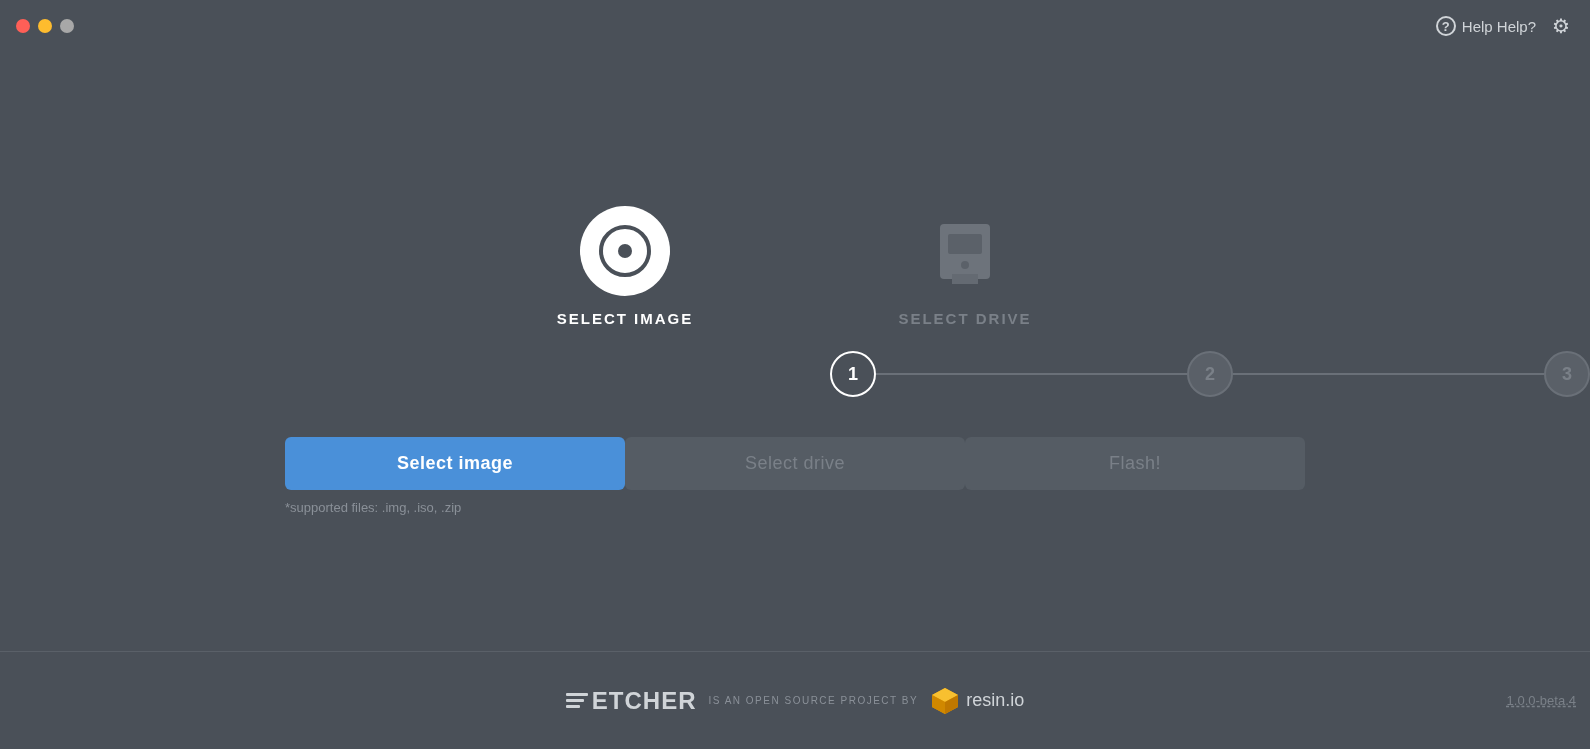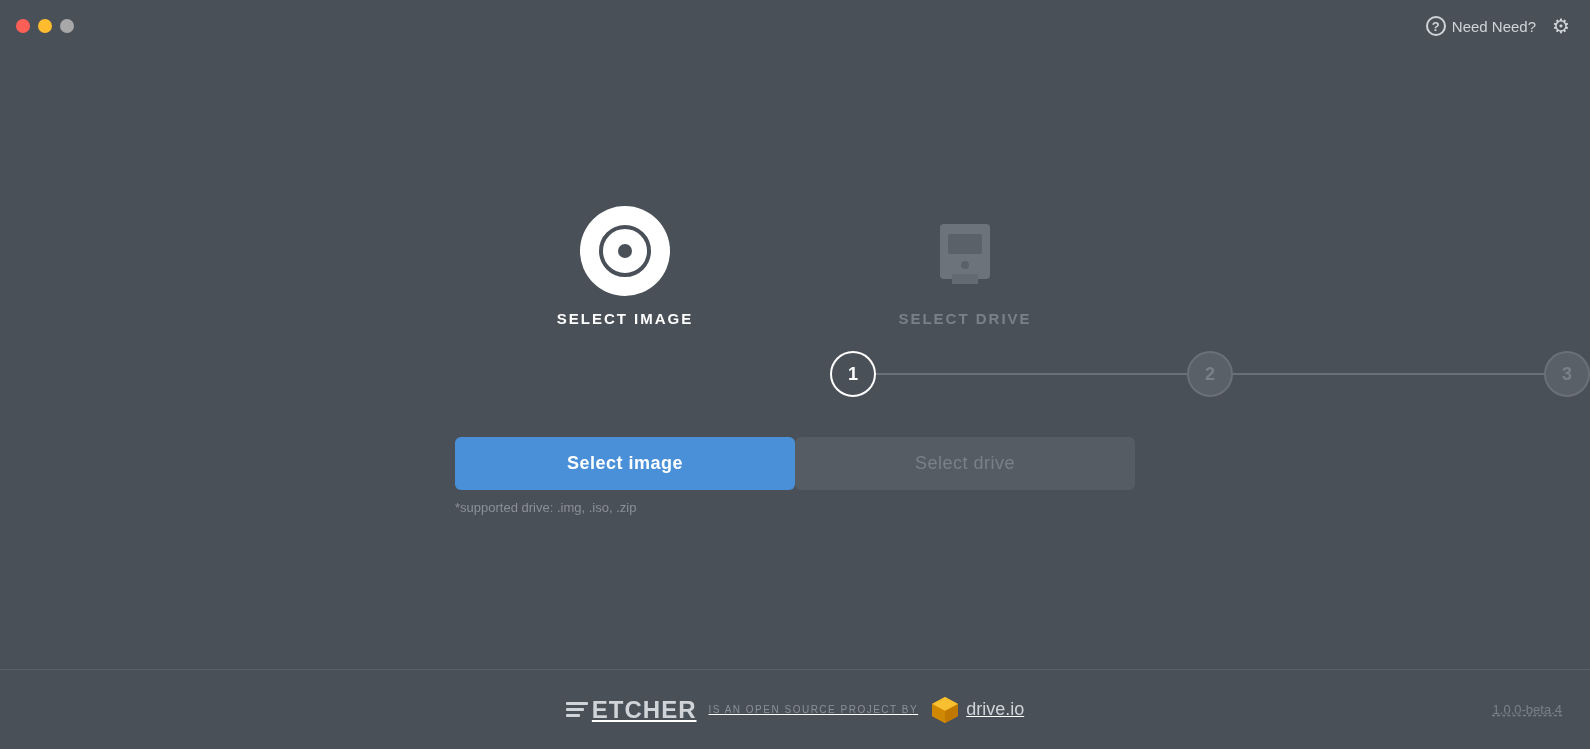--- a/index.html
+++ b/index.html
@@ -269,27 +269,26 @@
       cursor: default;
       letter-spacing: 0.5px;
     }
 
     
     .footer {
       position: absolute;
       bottom: 0;
       left: 0;
       right: 0;
-      height: 80px;
+      height: 98px;
       border-top: 1px solid #5a6068;
       display: flex;
       align-items: center;
       justify-content: center;
       gap: 12px;
-      text-decoration: underline;
     }
 
     .etcher-logo {
       display: flex;
       align-items: center;
       gap: 2px;
     }
 
     .etcher-lines {
       display: flex;
@@ -329,21 +328,21 @@
     }
 
     .resin-text {
       font-size: 18px;
       color: #d0d4d8;
       font-weight: 400;
     }
 
     .version {
       position: absolute;
-      right: 28px;
+      right: 14px;
       font-size: 13px;
       color: #7a8088;
       text-decoration: underline;
       text-decoration-style: dashed;
     }
 
     
     .drive-svg {
       opacity: 0.55;
     }
@@ -359,21 +358,21 @@
 
 <div class="title-bar">
   <div class="traffic-lights">
     <div class="traffic-light traffic-light-close"></div>
     <div class="traffic-light traffic-light-minimize"></div>
     <div class="traffic-light traffic-light-maximize"></div>
   </div>
   <div class="title-bar-right">
     <div class="help-link">
       <div class="help-icon">?</div>
-      <span>Need Need?</span>
+      <span>Help Help?</span>
     </div>
     <div class="gear-icon">⚙</div>
   </div>
 </div>
 
 <div class="main-content">
 
   <div class="steps-icons">
 
     <div class="step-item">
@@ -417,27 +416,30 @@
     <div class="step-line"></div>
     <div class="step-circle step-circle-inactive">
       <span>3</span>
     </div>
   </div>
 
   <div class="action-buttons">
 
     <div class="action-col">
       <button class="btn-select-image">Select image</button>
-      <span class="supported-files">*supported drive: .img, .iso, .zip</span>
+      <span class="supported-files">*supported files: .img, .iso, .zip</span>
     </div>
 
     <div class="action-col">
       <button class="btn-disabled">Select drive</button>
     </div>
 
+    <div class="action-col">
+      <button class="btn-disabled">Flash!</button>
+    </div>
 
   </div>
 
 </div>
 
 <div class="footer">
 
   <div class="etcher-logo">
     <div class="etcher-lines">
       <div class="etcher-line etcher-line-1"></div>
@@ -450,18 +452,18 @@
   <span class="footer-description">IS AN OPEN SOURCE PROJECT BY</span>
 
   <div class="resin-logo">
     <svg width="30" height="30" viewBox="0 0 30 30">
 
       <polygon points="15,2 28,9 28,21 15,28 2,21 2,9" fill="#f0a000" opacity="0.9"></polygon>
       <polygon points="15,2 28,9 15,16 2,9" fill="#f8c030"></polygon>
       <polygon points="15,16 28,9 28,21 15,28" fill="#c07800"></polygon>
       <polygon points="15,16 2,9 2,21 15,28" fill="#d08800"></polygon>
     </svg>
-    <span class="resin-text">drive.io</span>
+    <span class="resin-text">resin.io</span>
   </div>
 
   <span class="version">1.0.0-beta.4</span>
 
 </div>
 
 </body></html>

